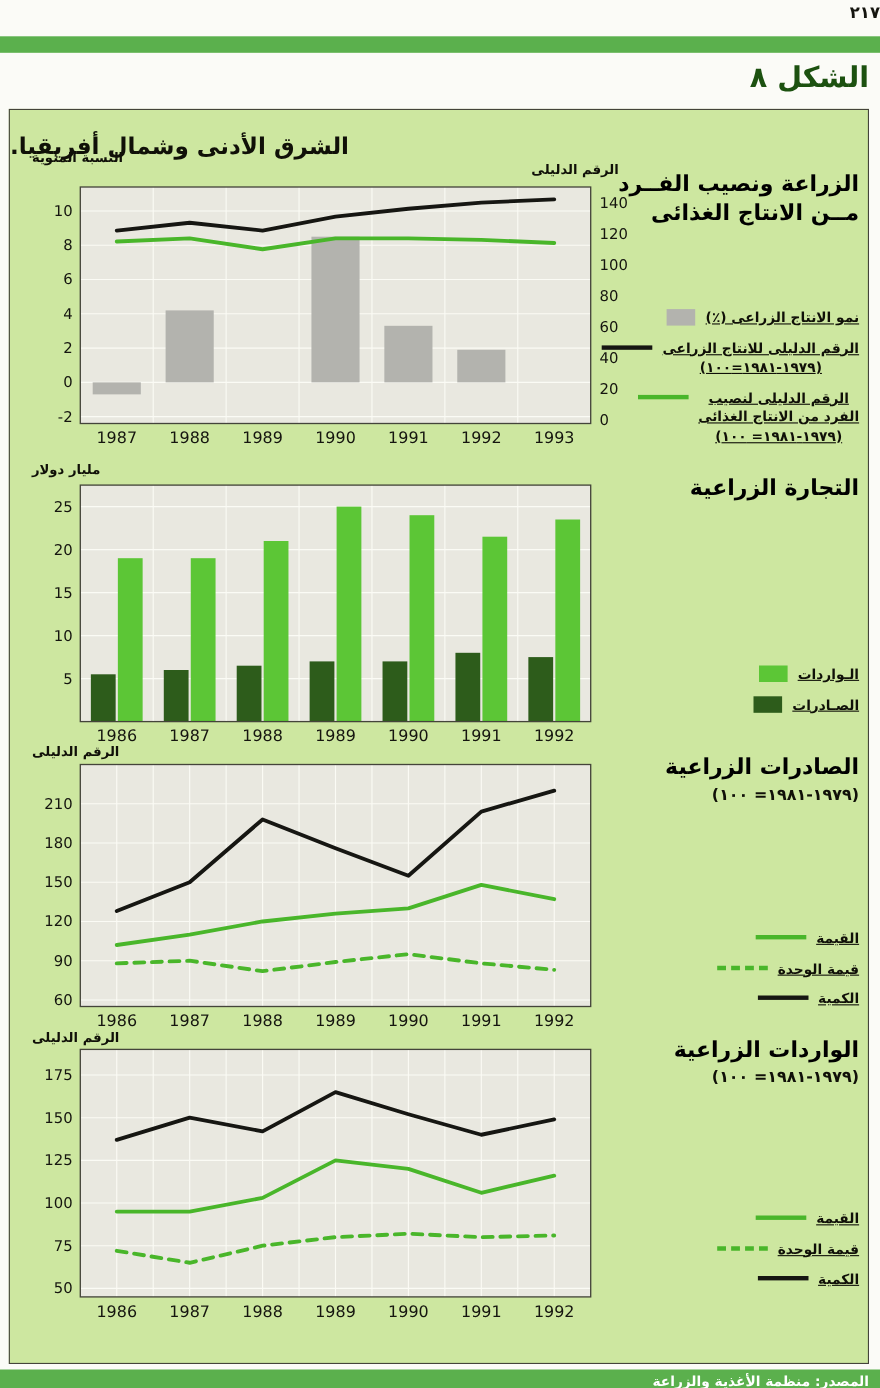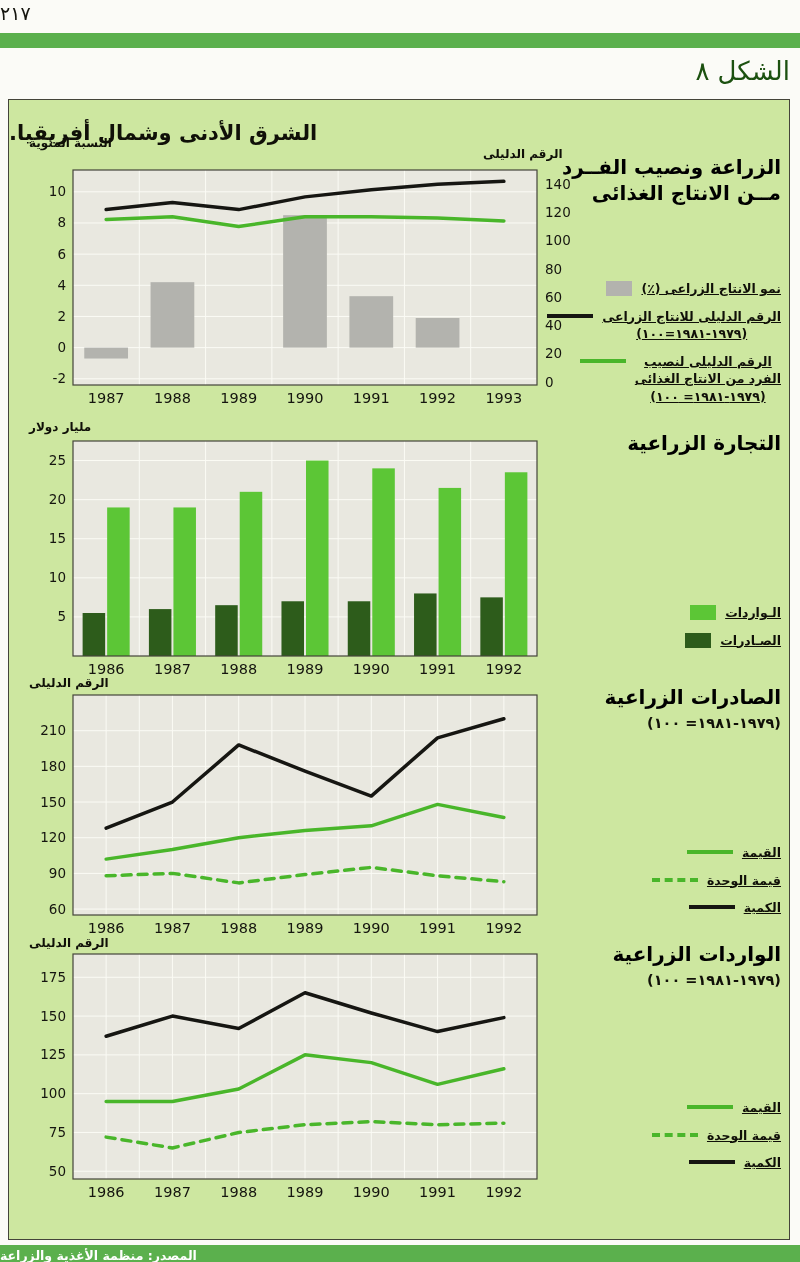--- a/index.html
+++ b/index.html
@@ -1,25 +1,25 @@
 <!DOCTYPE html>
 <html lang="ar"><head>
 <meta charset="utf-8">
 <style>
   html,body{margin:0;padding:0;background:#ffffff;}
   .page{position:relative;width:800px;height:1262px;background:#fbfbf7;overflow:hidden;
         font-family:"DejaVu Sans",sans-serif;color:#15150f;}
-  .page-number{position:absolute;top:2px;left:0;width:100%;text-align:left;
-        font-size:19px;font-weight:normal;}
+  .page-number{position:absolute;top:2px;left:0;width:100%;text-align:right;
+        font-size:15px;font-weight:bold;}
   .band{position:absolute;left:0;width:800px;}
   .band-top{top:33px;height:15px;}
-  .band-bottom{top:1245px;height:17px;}
+  .band-bottom{top:1245px;height:17px;text-align:right;}
   .source-text{display:inline-block;padding:1px 10px 0 0;font-size:12.5px;font-weight:bold;
         color:#ffffff;direction:rtl;line-height:16px;}
-  .figure-label{position:absolute;top:56px;right:10px;font-size:26px;font-weight:normal;direction:rtl;}
+  .figure-label{position:absolute;top:56px;right:10px;font-size:26px;font-weight:bold;direction:rtl;}
   .panel{position:absolute;left:8px;top:99px;width:780px;height:1139px;border:1px solid #44443a;}
   .main-title{position:absolute;left:0;top:21px;width:545px;text-align:left;direction:rtl;
         font-size:21px;font-weight:bold;color:#101008;}
   .axis-label{position:absolute;font-size:12px;font-weight:bold;direction:rtl;white-space:nowrap;color:#101008;}
   .chart{position:absolute;}
   .chart text{font-family:"DejaVu Sans",sans-serif;}
   .section{position:absolute;right:8px;width:238px;direction:rtl;text-align:right;}
   .sec-title{font-size:20px;font-weight:bold;color:#000000;line-height:1.32;}
   .sec-subtitle{font-size:14.5px;font-weight:bold;color:#101008;margin-top:5px;}
   .legend{position:absolute;right:8px;width:238px;direction:rtl;}

